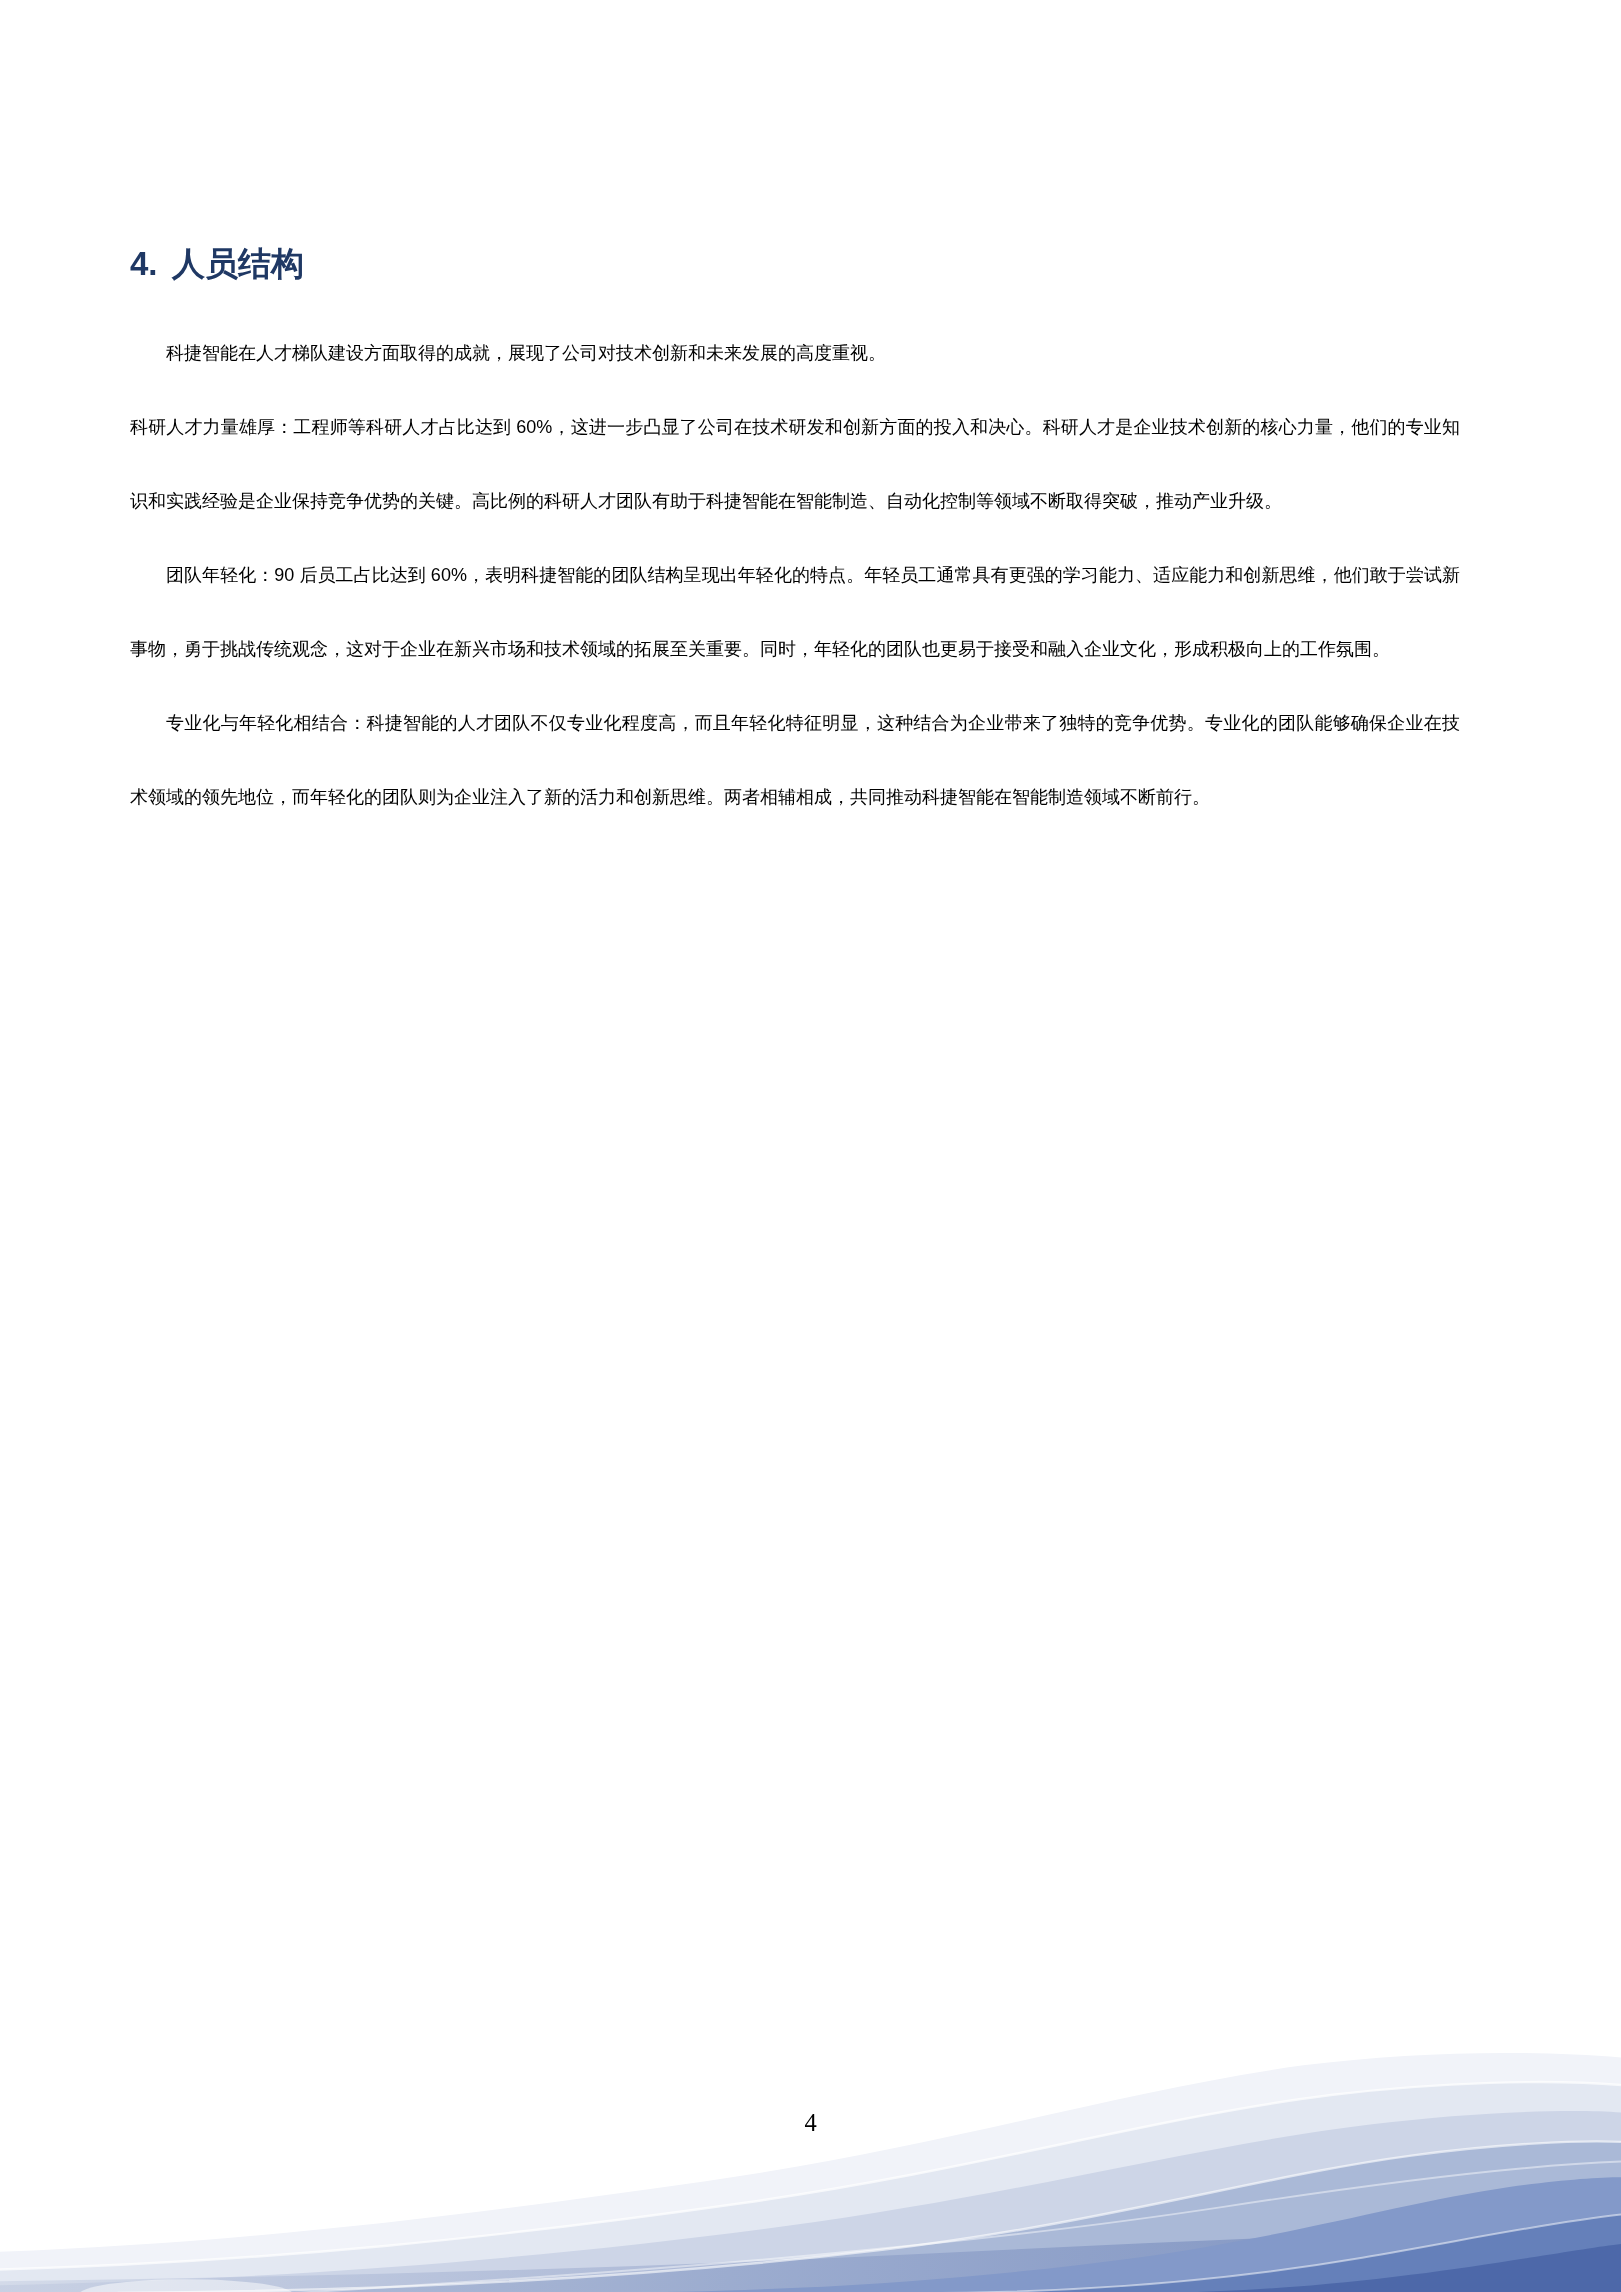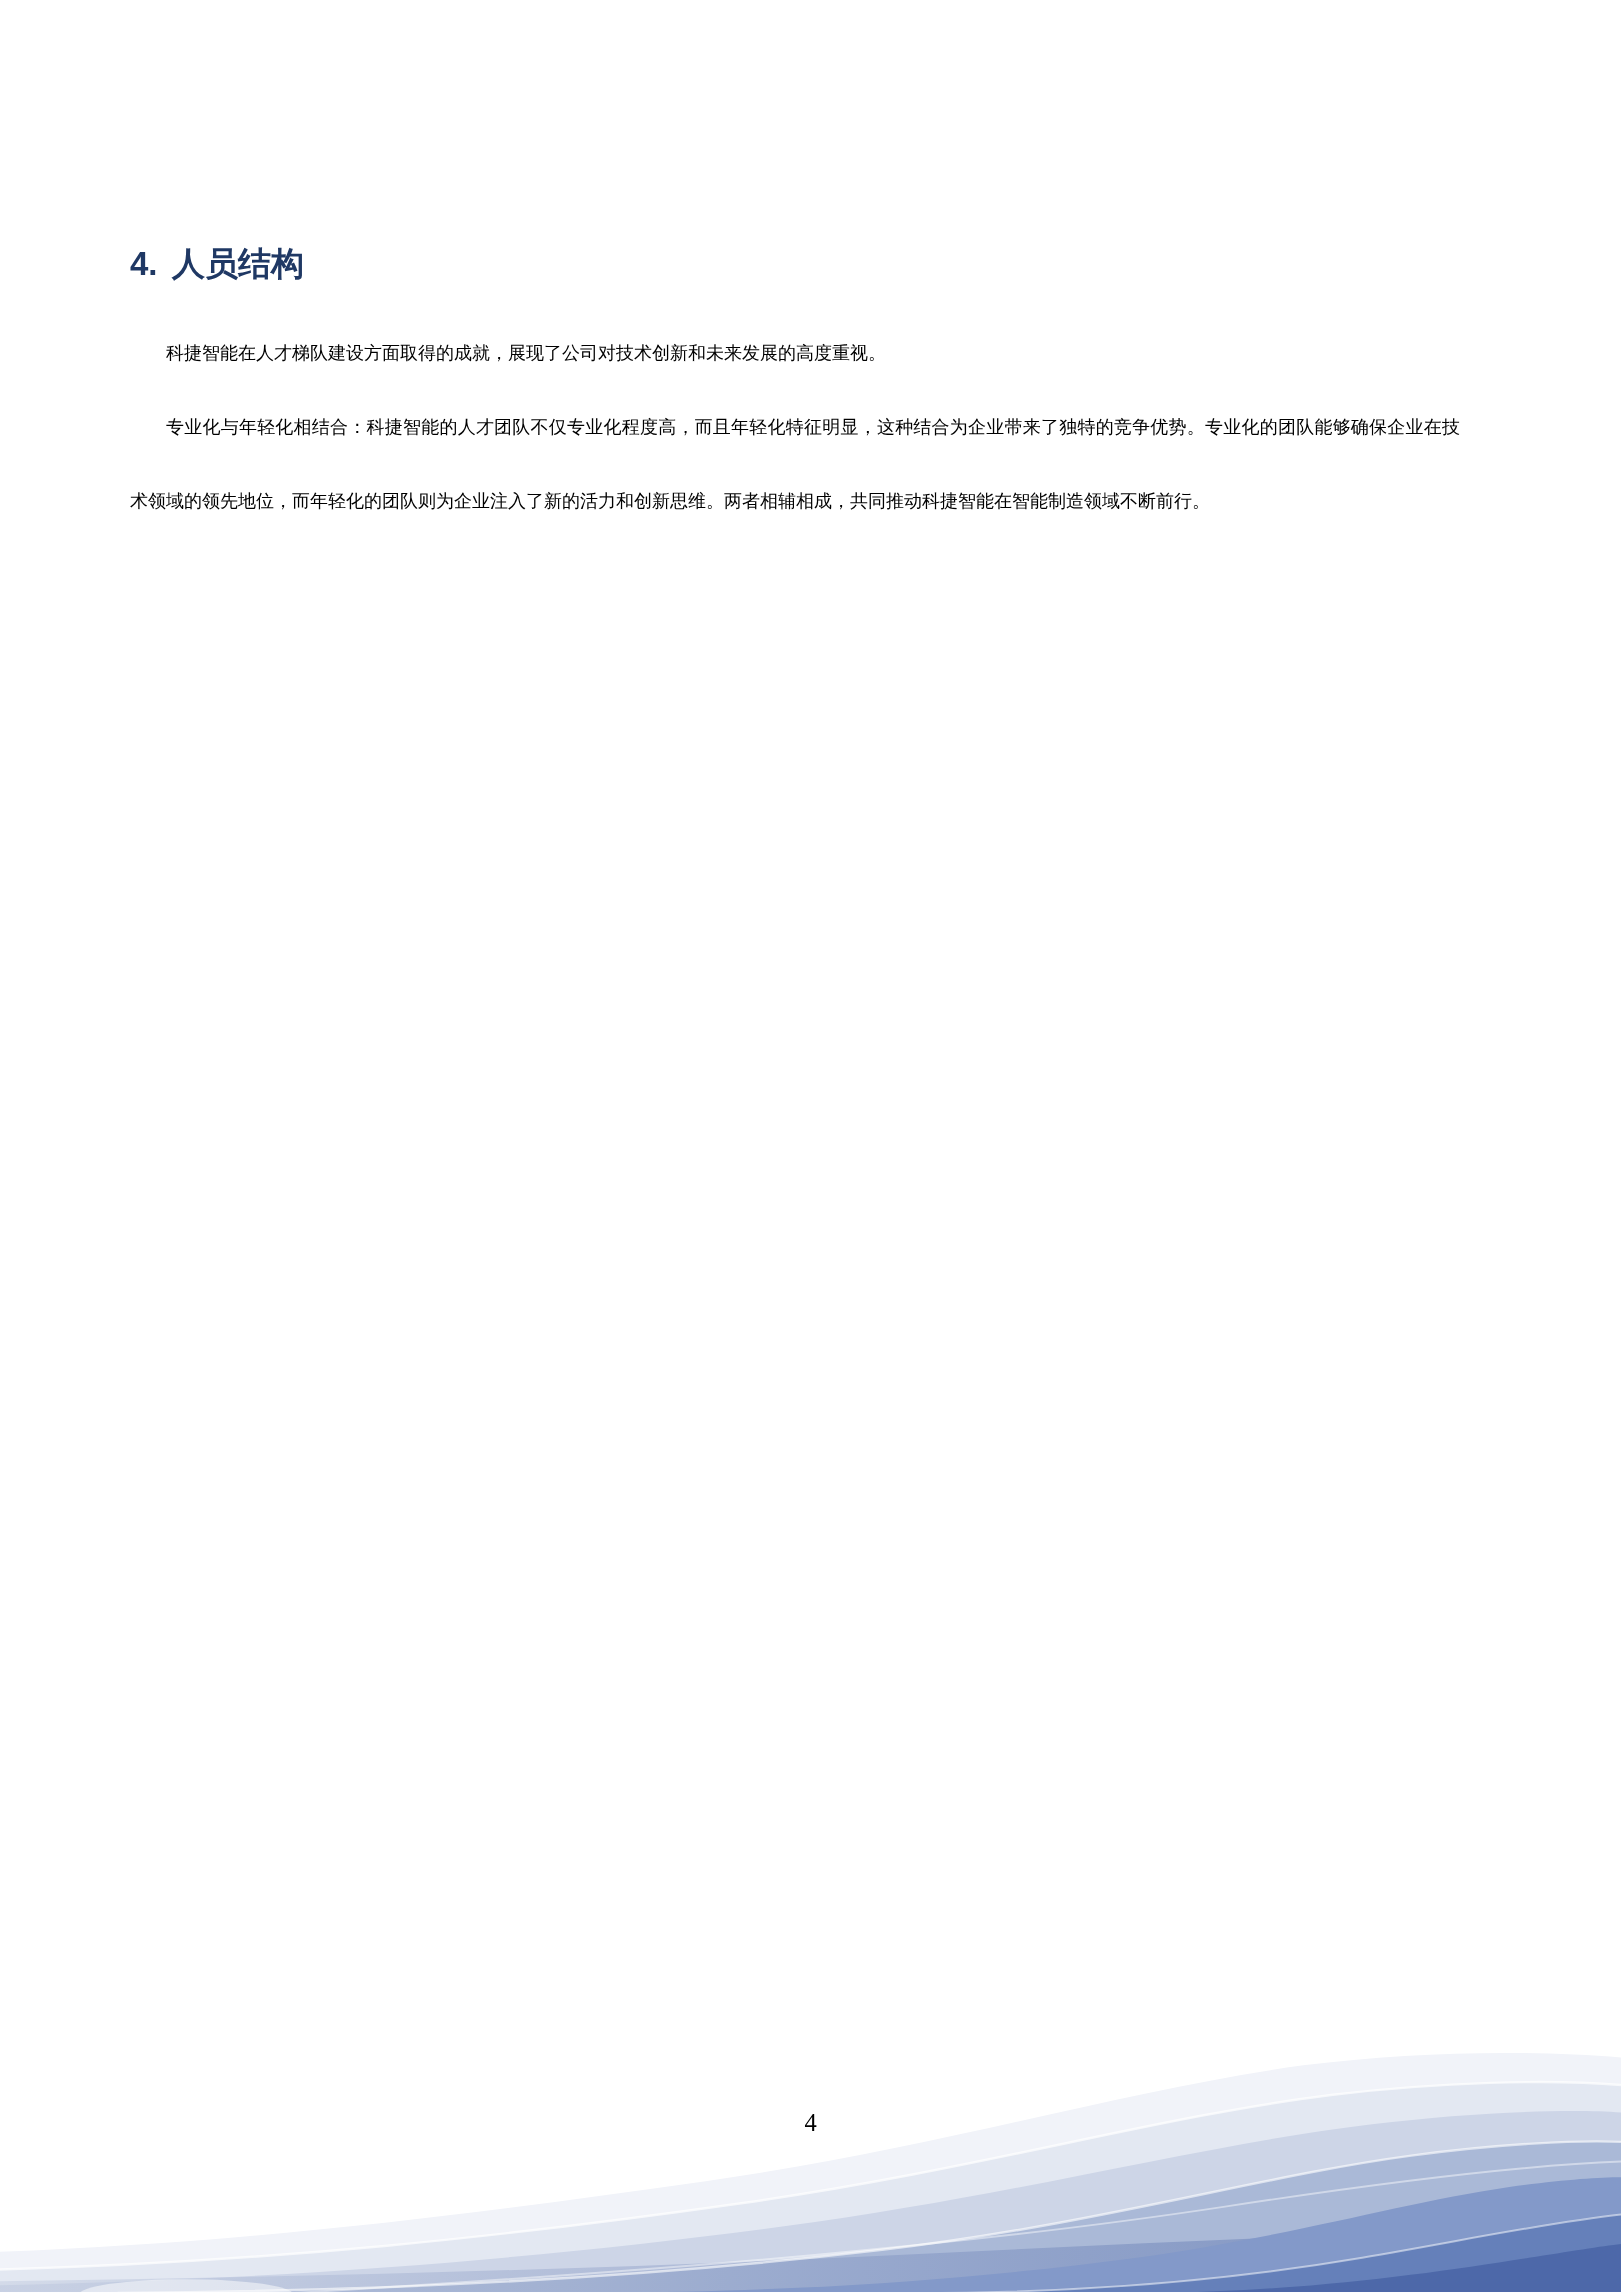--- a/index.html
+++ b/index.html
@@ -68,20 +68,22 @@
 <body>
 
 <div class="content">
 
   <h1 class="heading">
     <span class="num">4.</span>
     <span>人员结构</span>
   </h1>
 
   <p class="para indent">科捷智能在人才梯队建设方面取得的成就，展现了公司对技术创新和未来发展的高度重视。</p>
+  <p class="para">科研人才力量雄厚：工程师等科研人才占比达到 60%，这进一步凸显了公司在技术研发和创新方面的投入和决心。科研人才是企业技术创新的核心力量，他们的专业知识和实践经验是企业保持竞争优势的关键。高比例的科研人才团队有助于科捷智能在智能制造、自动化控制等领域不断取得突破，推动产业升级。</p>
+  <p class="para indent">团队年轻化：90 后员工占比达到 60%，表明科捷智能的团队结构呈现出年轻化的特点。年轻员工通常具有更强的学习能力、适应能力和创新思维，他们敢于尝试新事物，勇于挑战传统观念，这对于企业在新兴市场和技术领域的拓展至关重要。同时，年轻化的团队也更易于接受和融入企业文化，形成积极向上的工作氛围。</p>
   <p class="para indent">专业化与年轻化相结合：科捷智能的人才团队不仅专业化程度高，而且年轻化特征明显，这种结合为企业带来了独特的竞争优势。专业化的团队能够确保企业在技术领域的领先地位，而年轻化的团队则为企业注入了新的活力和创新思维。两者相辅相成，共同推动科捷智能在智能制造领域不断前行。</p>
 
 </div>
 
 <div class="page-number">4</div>
 
 <svg class="footer-wave" viewBox="0 0 1654 320" preserveAspectRatio="none" xmlns="http://www.w3.org/2000/svg">
   <defs>
     <linearGradient id="bandGrad" x1="0" y1="0" x2="1" y2="0">
       <stop offset="0" stop-color="#c3cce0"></stop>

